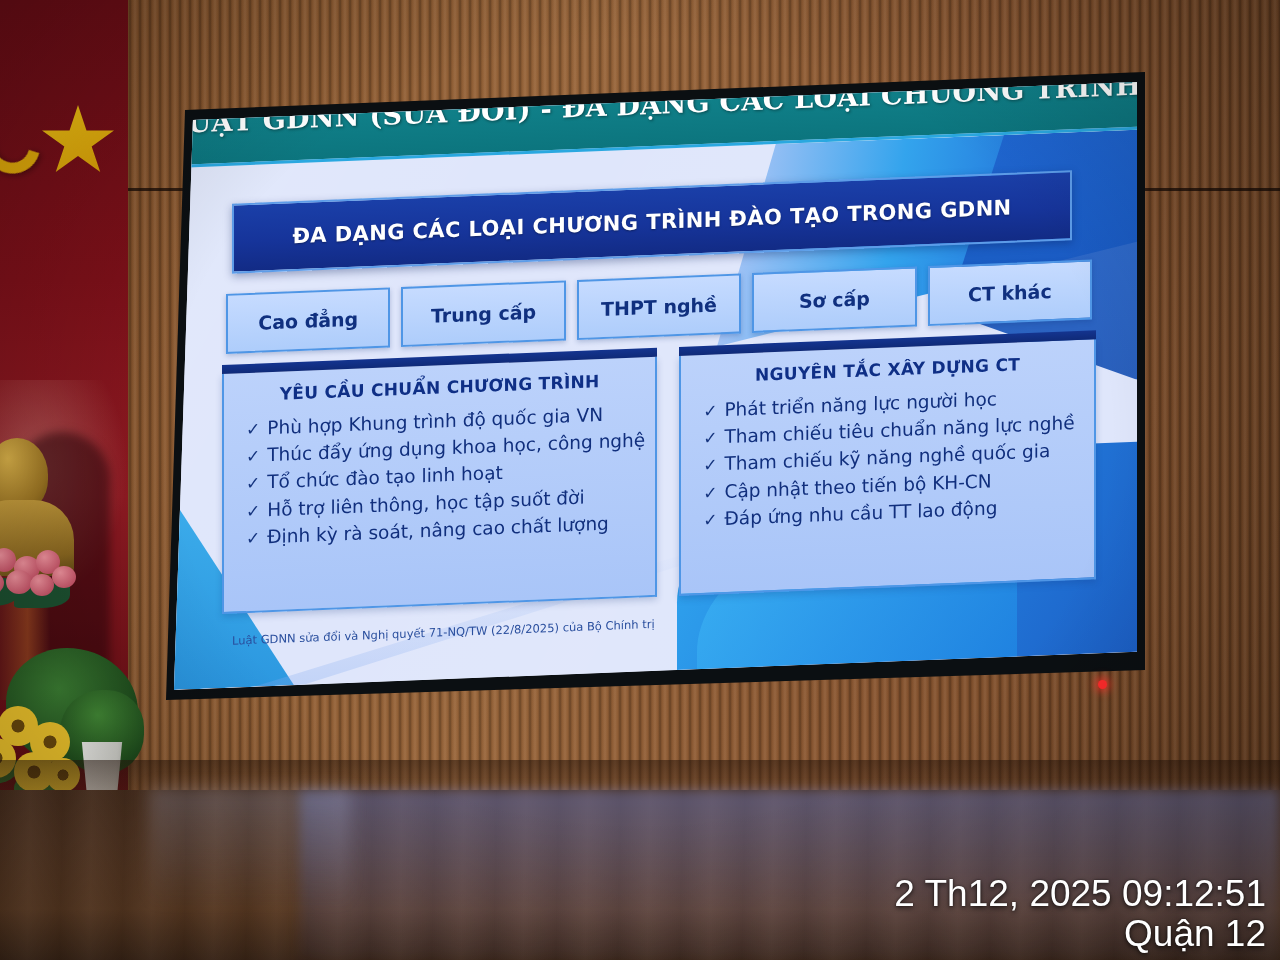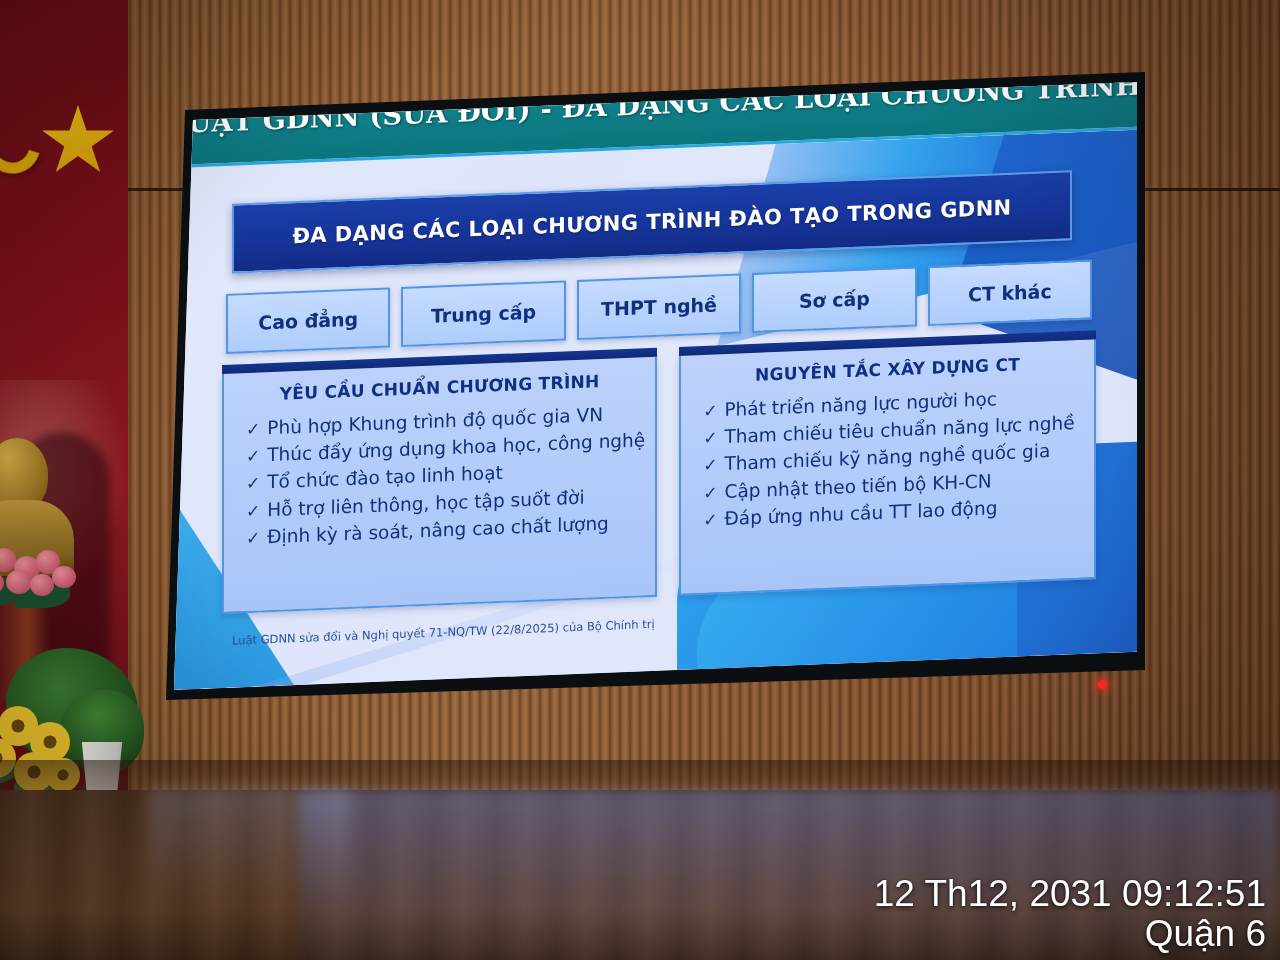--- a/index.html
+++ b/index.html
@@ -583,17 +583,17 @@
 
         <div class="screen-sheen"></div>
       </div>
     </div>
     <div class="tv-led"></div>
   </div>
 
   <div class="vignette"></div>
 
   <div class="stamp">
-    <div class="stamp-datetime">12 Th12, 2031 09:12:51</div>
-    <div class="stamp-place">Quận 6</div>
+    <div class="stamp-datetime">2 Th12, 2025 09:12:51</div>
+    <div class="stamp-place">Quận 12</div>
   </div>
 
 </div>
 
 </body></html>

